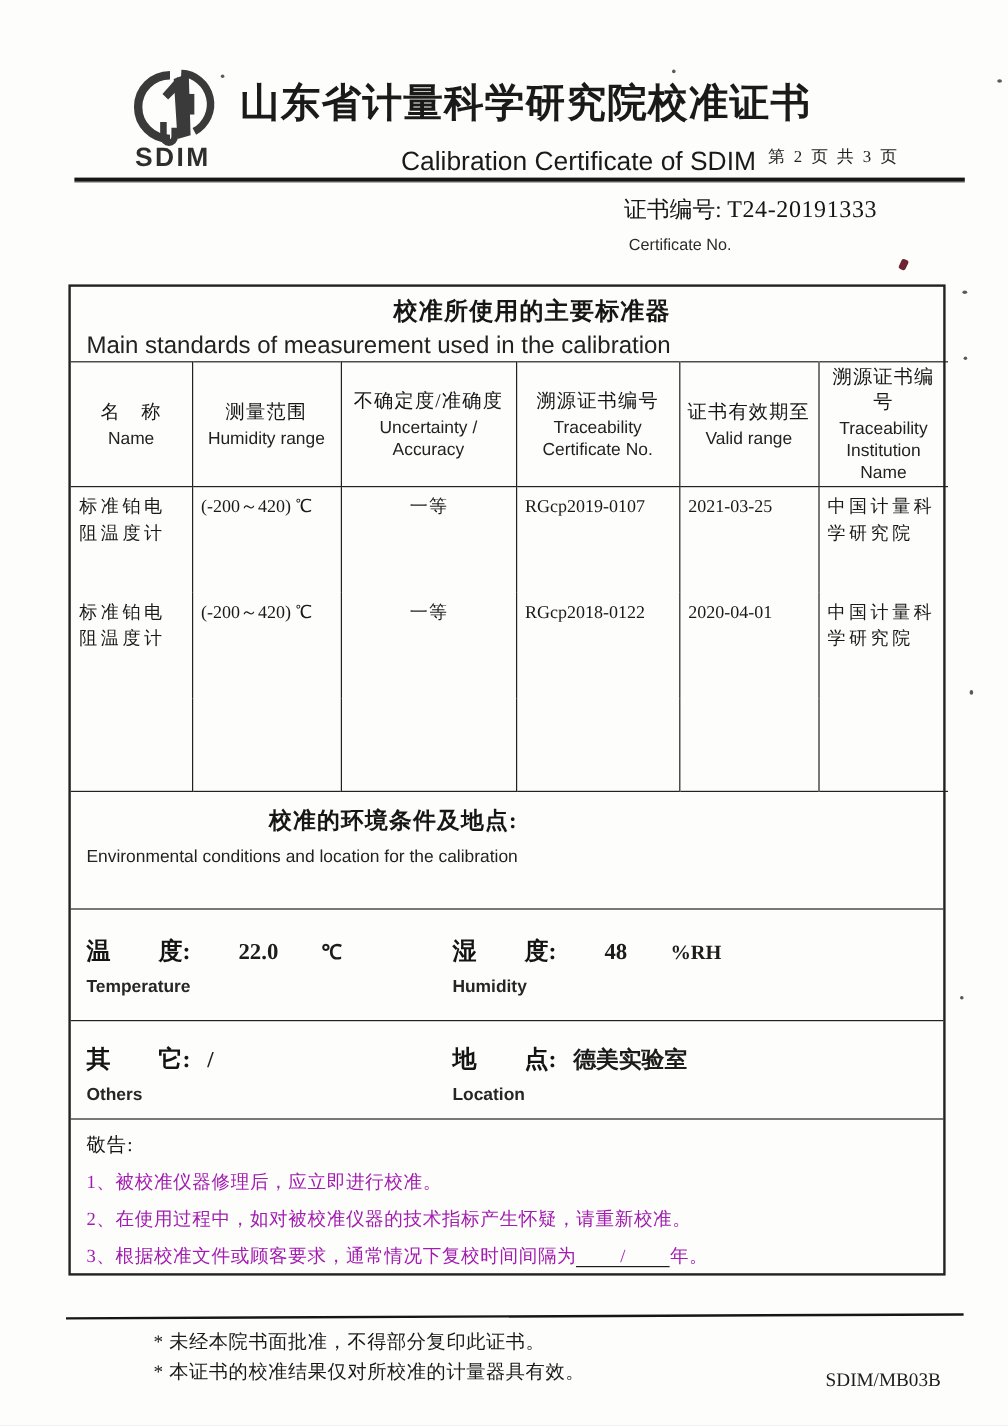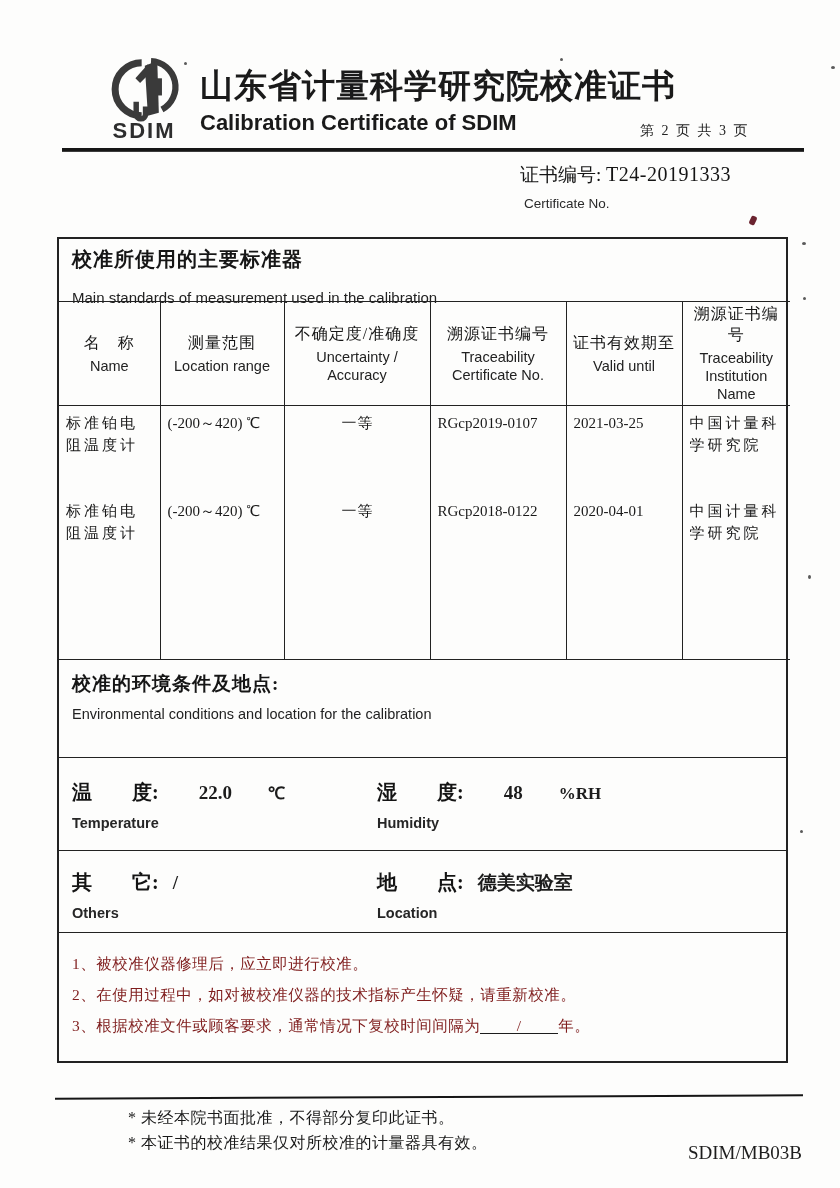--- a/index.html
+++ b/index.html
@@ -16,23 +16,23 @@
   .logo-text {
     font-family: "Liberation Sans", sans-serif; font-weight: bold;
     font-size: 22px; letter-spacing: 2px; color: #2e2e2e; margin-top: -4px;
   }
   .title-cn {
     position: absolute; left: 200px; top: 64px; width: 470px;
     font-family: "Liberation Serif", serif; font-weight: 600;
     font-size: 33px; letter-spacing: 1px; color: #1a1a1a; text-align: center; white-space: nowrap;
   }
   .title-en {
-    position: absolute; left: 200px; top: 110px; width: 430px;
-    font-family: "Liberation Sans", sans-serif; font-weight: bold;
-    font-size: 22px; color: #1a1a1a; text-align: left; white-space: nowrap;
+    position: absolute; left: 200px; top: 122px; width: 430px;
+    font-family: "Liberation Sans", sans-serif; font-weight: normal;
+    font-size: 22px; color: #1a1a1a; text-align: right; white-space: nowrap;
   }
   .page-info {
     position: absolute; left: 640px; top: 122px;
     font-size: 14px; letter-spacing: 2px; color: #222; white-space: nowrap;
   }
   .header-rule {
     position: absolute; left: 62px; top: 148px; width: 742px; height: 4px;
     border-top: 3px solid #161616; border-bottom: 1px solid #3c3c3c;
   }
   .cert-no-line { position: absolute; left: 520px; top: 162px; white-space: nowrap; }
@@ -43,24 +43,24 @@
     font-family: "Liberation Sans", sans-serif; font-size: 13.5px; color: #2a2a2a;
   }
 
   
   .main-box {
     position: absolute; left: 57px; top: 237px; width: 731px; height: 826px;
     border: 2px solid #222;
   }
   .sec-title-cn {
     font-family: Liberation Serif, serif; font-weight: bold;
-    font-size: 20px; letter-spacing: 1px; color: #161616;
+    font-size: 20px; letter-spacing: 1px; color: #161616; text-align: right;
   }
   .sec-title-en {
-    font-family: "Liberation Sans", sans-serif; font-size: 15px; color: #222; margin-top: 16px;
+    font-family: "Liberation Sans", sans-serif; font-size: 20px; color: #222; margin-top: 4px;
   }
   .standards-head { position: absolute; left: 13px; top: 7px; }
 
   table.std {
     position: absolute; left: 0; top: 62px; width: 100%; height: 359px;
     border-collapse: collapse; table-layout: fixed;
     border-top: 1.5px solid #222; border-bottom: 1.5px solid #222;
   }
   table.std th, table.std td { border-right: 1.5px solid #222; }
   table.std th:last-child, table.std td:last-child { border-right: none; }
@@ -92,35 +92,35 @@
   .env-label { font-size: 20px; color: #141414; }
   .env-value { font-size: 19px; margin-left: 36px; }
   .env-unit  { font-size: 17px; margin-left: 32px; }
   .env-value-tight { font-size: 19px; margin-left: 10px; }
   .env-en {
     font-family: "Liberation Sans", sans-serif; font-size: 14.5px; color: #262626; margin-top: 9px;
   }
 
   .notice { position: absolute; left: 13px; top: 705px; width: 700px; }
   .notice-title { font-size: 16px; letter-spacing: 1px; color: #161616; }
-  .notice-item { font-size: 15.5px; color: #7f1d1d; margin-top: 10px; letter-spacing: 0.5px; }
+  .notice-item { font-size: 15.5px; color: #a21caf; margin-top: 10px; letter-spacing: 0.5px; }
   .u-slot {
     display: inline-block; width: 78px; text-align: center;
     border-bottom: 1px solid #1c1c1c; line-height: 15px;
   }
 
   
   .footer-rule {
     position: absolute; left: 55px; top: 1096px; width: 748px;
     border-top: 2px solid #161616; transform: rotate(-0.25deg);
   }
   .footnote { position: absolute; left: 128px; font-size: 16px; letter-spacing: 0.5px; color: #191919; white-space: nowrap; }
   .fn-1 { top: 1108px; }
   .fn-2 { top: 1133px; }
-  .form-code { position: absolute; left: 688px; top: 1142px; font-size: 19px; color: #1d1d1d; }
+  .form-code { position: absolute; left: 688px; top: 1142px; font-size: 16px; color: #1d1d1d; }
 
   
   .speck { position: absolute; background: #5a5a5a; border-radius: 50%; }
 </style>
 </head>
 <body>
 
 <div class="page">
 
   <div class="logo">
@@ -166,33 +166,33 @@
           <col style="width:108px">
       </colgroup>
       <thead>
         <tr>
           <th>
             <div class="th-cn">名　称</div>
             <div class="th-en">Name</div>
           </th>
           <th>
             <div class="th-cn">测量范围</div>
-            <div class="th-en">Location range</div>
+            <div class="th-en">Humidity range</div>
           </th>
           <th>
             <div class="th-cn">不确定度/准确度</div>
             <div class="th-en">Uncertainty / Accuracy</div>
           </th>
           <th>
             <div class="th-cn">溯源证书编号</div>
             <div class="th-en">Traceability Certificate No.</div>
           </th>
           <th>
             <div class="th-cn">证书有效期至</div>
-            <div class="th-en">Valid until</div>
+            <div class="th-en">Valid range</div>
           </th>
           <th>
             <div class="th-cn">溯源证书编号</div>
             <div class="th-en">Traceability Institution Name</div>
           </th>
         </tr>
       </thead>
       <tbody>
         <tr style="height:88px">
           <td class="c-name">标准铂电阻温度计</td>
@@ -262,20 +262,21 @@
           <span class="env-label">地　　点:</span>
           <span class="env-value-tight">德美实验室</span>
         </div>
         <div class="env-en">Location</div>
       </div>
     </div>
 
     <div class="hline" style="top:693px"></div>
 
     <div class="notice">
+      <div class="notice-title">敬告:</div>
       <div class="notice-item">1、被校准仪器修理后，应立即进行校准。</div>
       <div class="notice-item">2、在使用过程中，如对被校准仪器的技术指标产生怀疑，请重新校准。</div>
       <div class="notice-item">
         <span>3、根据校准文件或顾客要求，通常情况下复校时间间隔为</span><span class="u-slot">/</span><span>年。</span>
       </div>
     </div>
   </div>
 
   <div class="footer-rule"></div>
   <div class="footnote fn-2">* 本证书的校准结果仅对所校准的计量器具有效。</div>

